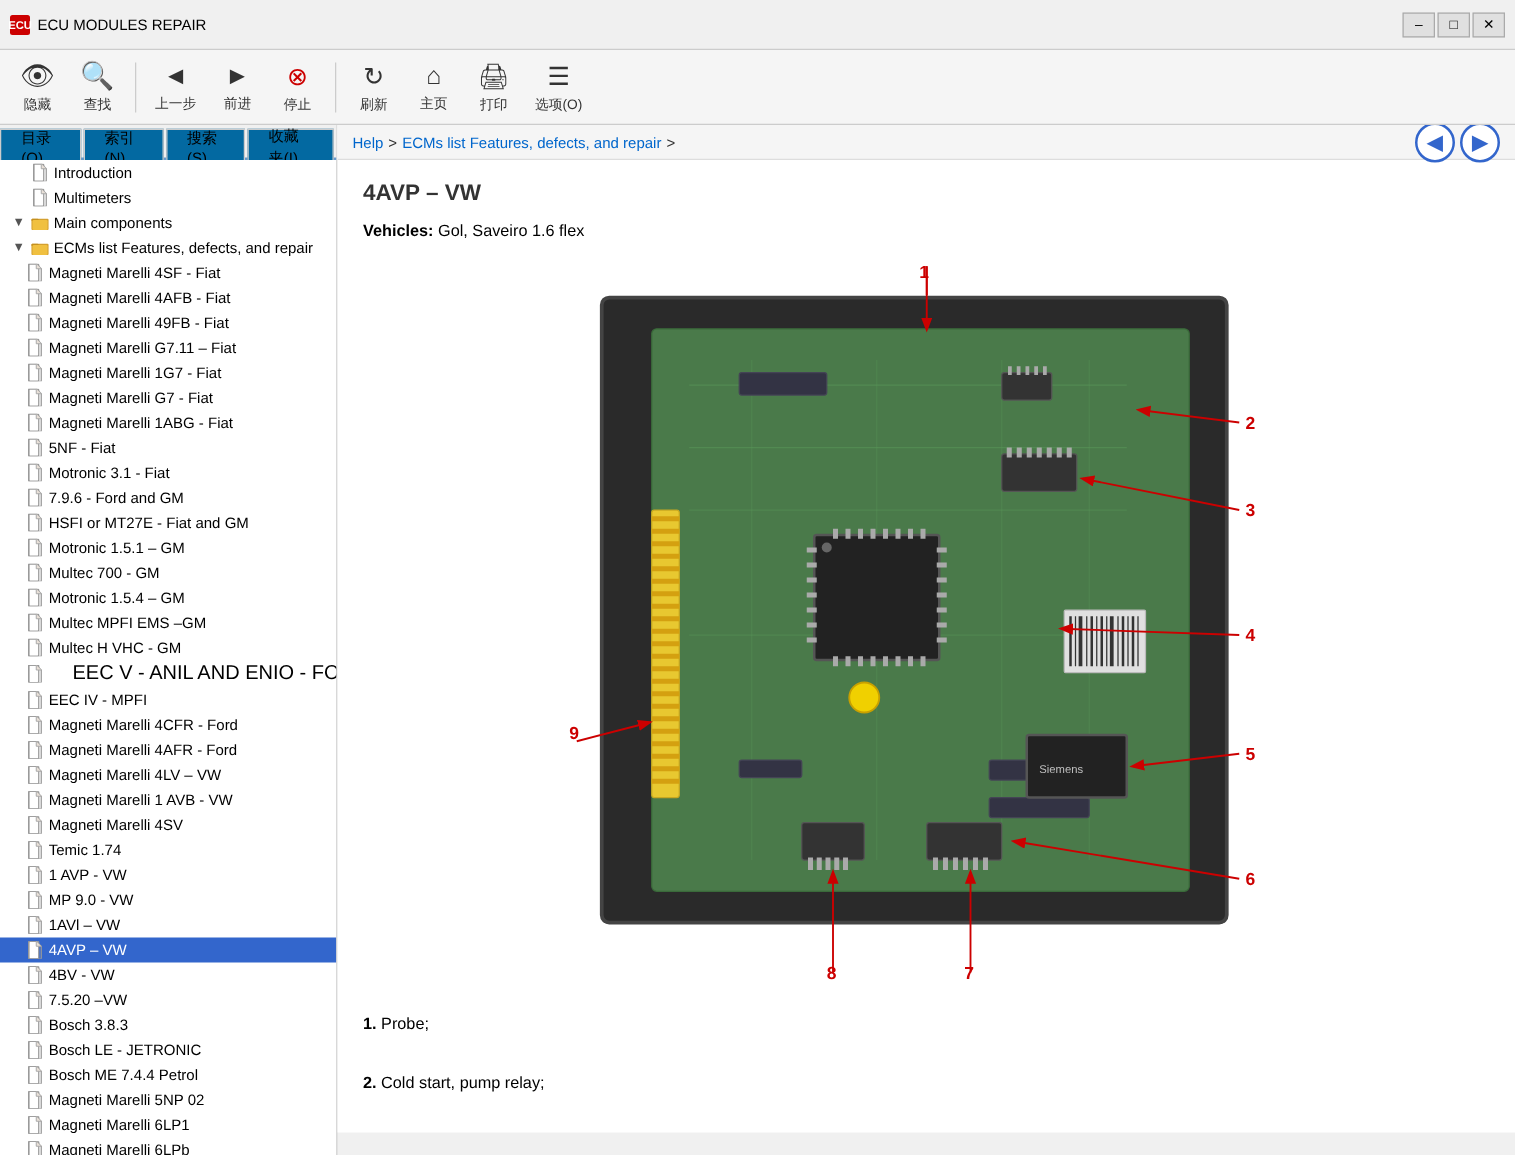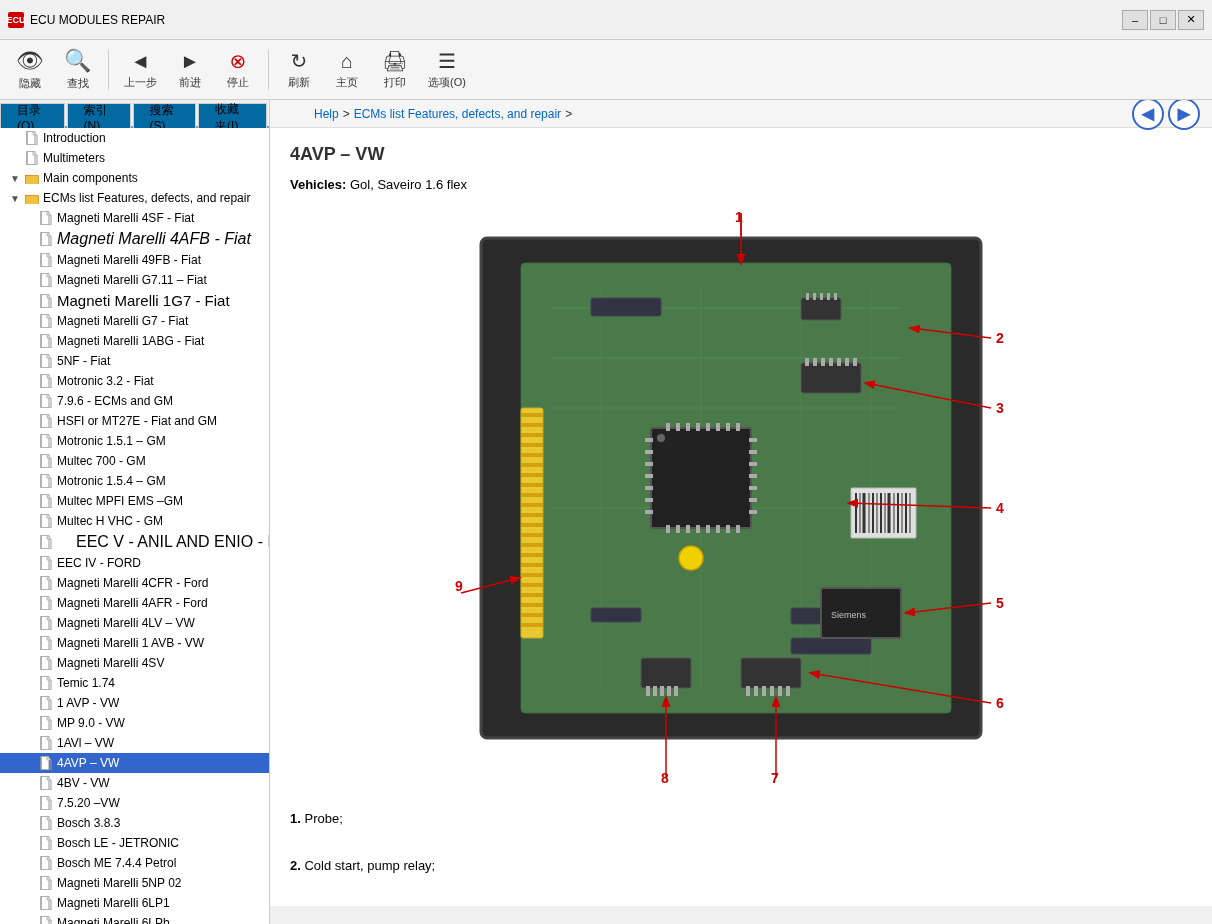--- a/index.html
+++ b/index.html
@@ -89,21 +89,21 @@
       cursor: pointer;
       font-size: 12px;
       white-space: nowrap;
       color: #000;
       min-height: 18px;
     }
     .tree-item.selected { background: #3366cc; color: white; }
     .tree-item .tree-icon { width: 16px; height: 16px; margin-right: 3px; flex-shrink: 0; display: flex; align-items: center; justify-content: center; font-size: 11px; }
     .tree-item .expand-icon { width: 14px; height: 14px; margin-right: 2px; flex-shrink: 0; display: flex; align-items: center; justify-content: center; font-size: 10px; color: #555; }
     .tree-indent-1 { padding-left: 8px; }
-    .tree-indent-2 { padding-left: 22px; }
+    .tree-indent-2 { padding-left: 4px; }
     
     
     .sidebar::-webkit-scrollbar { width: 12px; }
     .sidebar::-webkit-scrollbar-track { background: #f0f0f0; }
     .sidebar::-webkit-scrollbar-thumb { background: #aaa; border: 1px solid #999; }
     
     
     .content-area {
       flex: 1;
       display: flex;
@@ -313,21 +313,21 @@
         </div>
         <div class="tree-item tree-indent-2">
           <span class="expand-icon"></span>
           <span class="tree-icon">
             <svg width="12" height="14" viewBox="0 0 12 14">
               <rect x="1" y="0" width="8" height="14" rx="1" fill="#fff" stroke="#999" stroke-width="1"></rect>
               <path d="M7,0 L11,4 L11,14 L1,14 L1,0 Z" fill="none" stroke="#999" stroke-width="1"></path>
               <path d="M7,0 L7,4 L11,4" fill="#e8e0d8" stroke="#aaa" stroke-width="0.8"></path>
             </svg>
           </span>
-          <span style="font-size: 16px; font-style: italic;">Magneti Marelli 4AFB - Fiat</span>
+          <span style="font-size: 12px;">Magneti Marelli 4AFB - Fiat</span>
         </div>
         <div class="tree-item tree-indent-2">
           <span class="expand-icon"></span>
           <span class="tree-icon">
             <svg width="12" height="14" viewBox="0 0 12 14">
               <rect x="1" y="0" width="8" height="14" rx="1" fill="#fff" stroke="#999" stroke-width="1"></rect>
               <path d="M7,0 L11,4 L11,14 L1,14 L1,0 Z" fill="none" stroke="#999" stroke-width="1"></path>
               <path d="M7,0 L7,4 L11,4" fill="#e8e0d8" stroke="#aaa" stroke-width="0.8"></path>
             </svg>
           </span>
@@ -346,21 +346,21 @@
         </div>
         <div class="tree-item tree-indent-2">
           <span class="expand-icon"></span>
           <span class="tree-icon">
             <svg width="12" height="14" viewBox="0 0 12 14">
               <rect x="1" y="0" width="8" height="14" rx="1" fill="#fff" stroke="#999" stroke-width="1"></rect>
               <path d="M7,0 L11,4 L11,14 L1,14 L1,0 Z" fill="none" stroke="#999" stroke-width="1"></path>
               <path d="M7,0 L7,4 L11,4" fill="#e8e0d8" stroke="#aaa" stroke-width="0.8"></path>
             </svg>
           </span>
-          <span style="font-size: 15px;">Magneti Marelli 1G7 - Fiat</span>
+          <span style="font-size: 12px;">Magneti Marelli 1G7 - Fiat</span>
         </div>
         <div class="tree-item tree-indent-2">
           <span class="expand-icon"></span>
           <span class="tree-icon">
             <svg width="12" height="14" viewBox="0 0 12 14">
               <rect x="1" y="0" width="8" height="14" rx="1" fill="#fff" stroke="#999" stroke-width="1"></rect>
               <path d="M7,0 L11,4 L11,14 L1,14 L1,0 Z" fill="none" stroke="#999" stroke-width="1"></path>
               <path d="M7,0 L7,4 L11,4" fill="#e8e0d8" stroke="#aaa" stroke-width="0.8"></path>
             </svg>
           </span>
@@ -390,32 +390,32 @@
         </div>
         <div class="tree-item tree-indent-2">
           <span class="expand-icon"></span>
           <span class="tree-icon">
             <svg width="12" height="14" viewBox="0 0 12 14">
               <rect x="1" y="0" width="8" height="14" rx="1" fill="#fff" stroke="#999" stroke-width="1"></rect>
               <path d="M7,0 L11,4 L11,14 L1,14 L1,0 Z" fill="none" stroke="#999" stroke-width="1"></path>
               <path d="M7,0 L7,4 L11,4" fill="#e8e0d8" stroke="#aaa" stroke-width="0.8"></path>
             </svg>
           </span>
-          <span style="font-size: 12px;">Motronic 3.2 - Fiat</span>
-        </div>
-        <div class="tree-item tree-indent-2">
-          <span class="expand-icon"></span>
-          <span class="tree-icon">
-            <svg width="12" height="14" viewBox="0 0 12 14">
-              <rect x="1" y="0" width="8" height="14" rx="1" fill="#fff" stroke="#999" stroke-width="1"></rect>
-              <path d="M7,0 L11,4 L11,14 L1,14 L1,0 Z" fill="none" stroke="#999" stroke-width="1"></path>
-              <path d="M7,0 L7,4 L11,4" fill="#e8e0d8" stroke="#aaa" stroke-width="0.8"></path>
-            </svg>
-          </span>
-          <span style="font-size: 12px;">7.9.6 - ECMs and GM</span>
+          <span style="font-size: 12px;">Motronic 3.1 - Fiat</span>
+        </div>
+        <div class="tree-item tree-indent-2">
+          <span class="expand-icon"></span>
+          <span class="tree-icon">
+            <svg width="12" height="14" viewBox="0 0 12 14">
+              <rect x="1" y="0" width="8" height="14" rx="1" fill="#fff" stroke="#999" stroke-width="1"></rect>
+              <path d="M7,0 L11,4 L11,14 L1,14 L1,0 Z" fill="none" stroke="#999" stroke-width="1"></path>
+              <path d="M7,0 L7,4 L11,4" fill="#e8e0d8" stroke="#aaa" stroke-width="0.8"></path>
+            </svg>
+          </span>
+          <span style="font-size: 12px;">7.9.6 - Ford and GM</span>
         </div>
         <div class="tree-item tree-indent-2">
           <span class="expand-icon"></span>
           <span class="tree-icon">
             <svg width="12" height="14" viewBox="0 0 12 14">
               <rect x="1" y="0" width="8" height="14" rx="1" fill="#fff" stroke="#999" stroke-width="1"></rect>
               <path d="M7,0 L11,4 L11,14 L1,14 L1,0 Z" fill="none" stroke="#999" stroke-width="1"></path>
               <path d="M7,0 L7,4 L11,4" fill="#e8e0d8" stroke="#aaa" stroke-width="0.8"></path>
             </svg>
           </span>
@@ -489,21 +489,21 @@
         </div>
         <div class="tree-item tree-indent-2">
           <span class="expand-icon"></span>
           <span class="tree-icon">
             <svg width="12" height="14" viewBox="0 0 12 14">
               <rect x="1" y="0" width="8" height="14" rx="1" fill="#fff" stroke="#999" stroke-width="1"></rect>
               <path d="M7,0 L11,4 L11,14 L1,14 L1,0 Z" fill="none" stroke="#999" stroke-width="1"></path>
               <path d="M7,0 L7,4 L11,4" fill="#e8e0d8" stroke="#aaa" stroke-width="0.8"></path>
             </svg>
           </span>
-          <span style="font-size: 12px;">EEC IV - FORD</span>
+          <span style="font-size: 12px;">EEC IV - MPFI</span>
         </div>
         <div class="tree-item tree-indent-2">
           <span class="expand-icon"></span>
           <span class="tree-icon">
             <svg width="12" height="14" viewBox="0 0 12 14">
               <rect x="1" y="0" width="8" height="14" rx="1" fill="#fff" stroke="#999" stroke-width="1"></rect>
               <path d="M7,0 L11,4 L11,14 L1,14 L1,0 Z" fill="none" stroke="#999" stroke-width="1"></path>
               <path d="M7,0 L7,4 L11,4" fill="#e8e0d8" stroke="#aaa" stroke-width="0.8"></path>
             </svg>
           </span>
@@ -696,21 +696,21 @@
           </span>
           <span style="font-size: 12px;">Magneti Marelli 6LPb</span>
         </div>
       </div>
 
   </div>
 
   <div class="content-area">
 
     <div style="display:flex; align-items:center; justify-content:space-between; background:#f5f5f5; border-bottom:1px solid #ddd; padding:4px 12px; height:28px;">
-      <div class="breadcrumb" style="background:transparent; border:none; padding:0; height:auto;margin-left:32px;">
+      <div class="breadcrumb" style="background:transparent; border:none; padding:0; height:auto;">
         <span style="color:#0066cc; cursor:pointer;">Help</span>
         <span class="breadcrumb-sep"> &gt; </span>
         <span style="color:#0066cc; cursor:pointer;">ECMs list Features, defects, and repair</span>
         <span class="breadcrumb-sep"> &gt; </span>
       </div>
       <div style="display:flex; gap:4px;">
         <div class="nav-btn">◀</div>
         <div class="nav-btn">▶</div>
       </div>
     </div>

